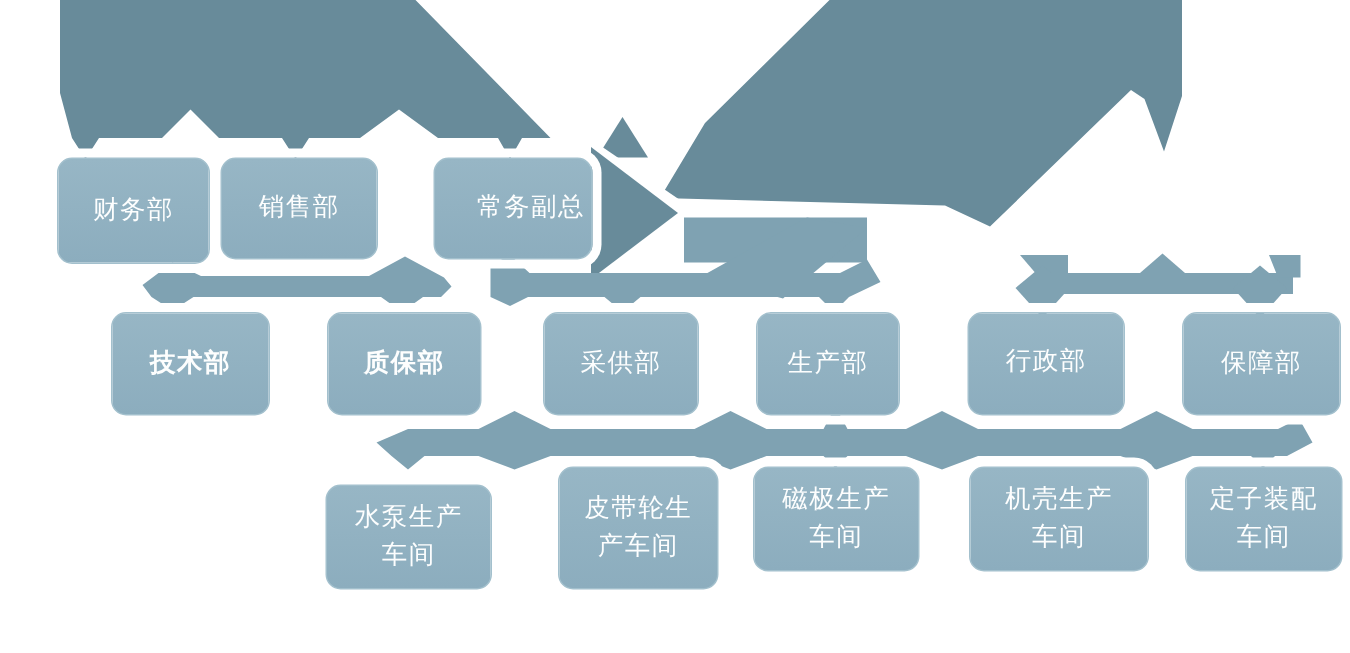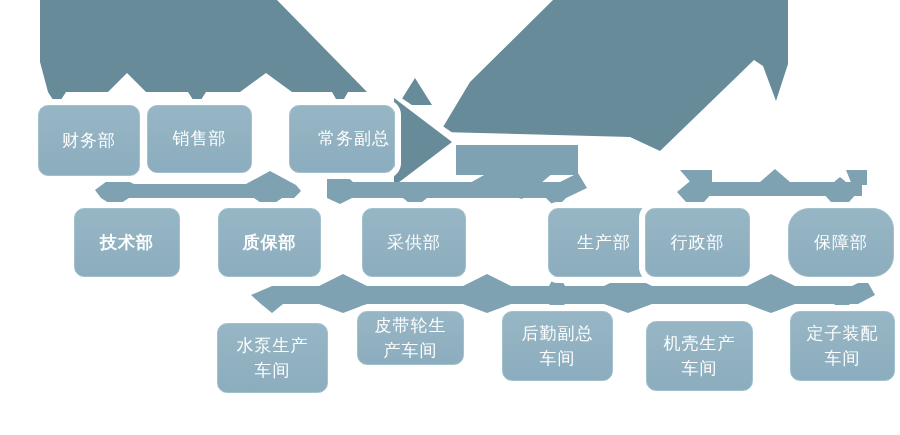--- a/index.html
+++ b/index.html
@@ -23,28 +23,28 @@
   .n-gm      {left:362px;top:2px;  width:106px;height:74px;}
   
   .n-finance {left:6px;  top:105px;width:102px;height:71px;margin-left:32px;}
   .n-sales   {left:147px;top:105px;width:105px;height:68px;}
   .n-exec    {left:289px;top:105px;width:106px;height:68px;padding-left:24px;}
   .n-logi    {left:718px;top:105px;width:110px;height:68px;}
   
   .n-tech    {left:74px; top:208px;width:106px;height:69px;font-weight:bold;}
   .n-quality {left:218px;top:208px;width:103px;height:69px;font-weight:bold;}
   .n-procure {left:362px;top:208px;width:104px;height:69px;}
-  .n-produce {left:504px;top:208px;width:112px;height:69px;margin-left:44px;}
-  .n-admin   {left:645px;top:208px;width:105px;height:69px;}
-  .n-support {left:788px;top:208px;width:106px;height:69px;border-radius:21px;}
+  .n-produce {left:504px;top:208px;width:96px;height:69px;}
+  .n-admin   {left:645px;top:208px;width:105px;height:69px;font-family:Liberation Mono, monospace;}
+  .n-support {left:788px;top:208px;width:106px;height:69px;}
   
   .n-w1{left:217px;top:323px;width:111px;height:70px;}
-  .n-w2{left:357px;top:311px;width:107px;height:54px;}
+  .n-w2{left:372px;top:311px;width:107px;height:82px;}
   .n-w3{left:502px;top:311px;width:111px;height:70px;}
-  .n-w4{left:646px;top:321px;width:107px;height:70px;}
+  .n-w4{left:646px;top:311px;width:120px;height:70px;}
   .n-w5{left:790px;top:311px;width:105px;height:70px;}
 </style>
 </head>
 <body>
 
 <div id="canvas">
 
   <svg id="connectors" width="900" height="435" viewBox="0 0 900 435">
 
     <path d="M40,0 L277,0 L367,92 L348,92 L340,106 L332,92 L292,92 L266,73 L240,92 L206,92 L197,106 L188,92 L146,92 L127,73 L108,92 L66,92 L57,106 L48,92 L40,62 Z" fill="#688b9a"></path>
@@ -84,20 +84,20 @@
   <div class="node n-quality">质保部</div>
   <div class="node n-procure">采供部</div>
   <div class="node n-produce">生产部</div>
   <div class="node n-admin">行政部</div>
   <div class="node n-support">保障部</div>
 
   <div class="node n-w1">水泵生产
 车间</div>
   <div class="node n-w2">皮带轮生
 产车间</div>
-  <div class="node n-w3">后勤副总
+  <div class="node n-w3">磁极生产
 车间</div>
   <div class="node n-w4">机壳生产
 车间</div>
   <div class="node n-w5">定子装配
 车间</div>
 
 </div>
 
 </body></html>

